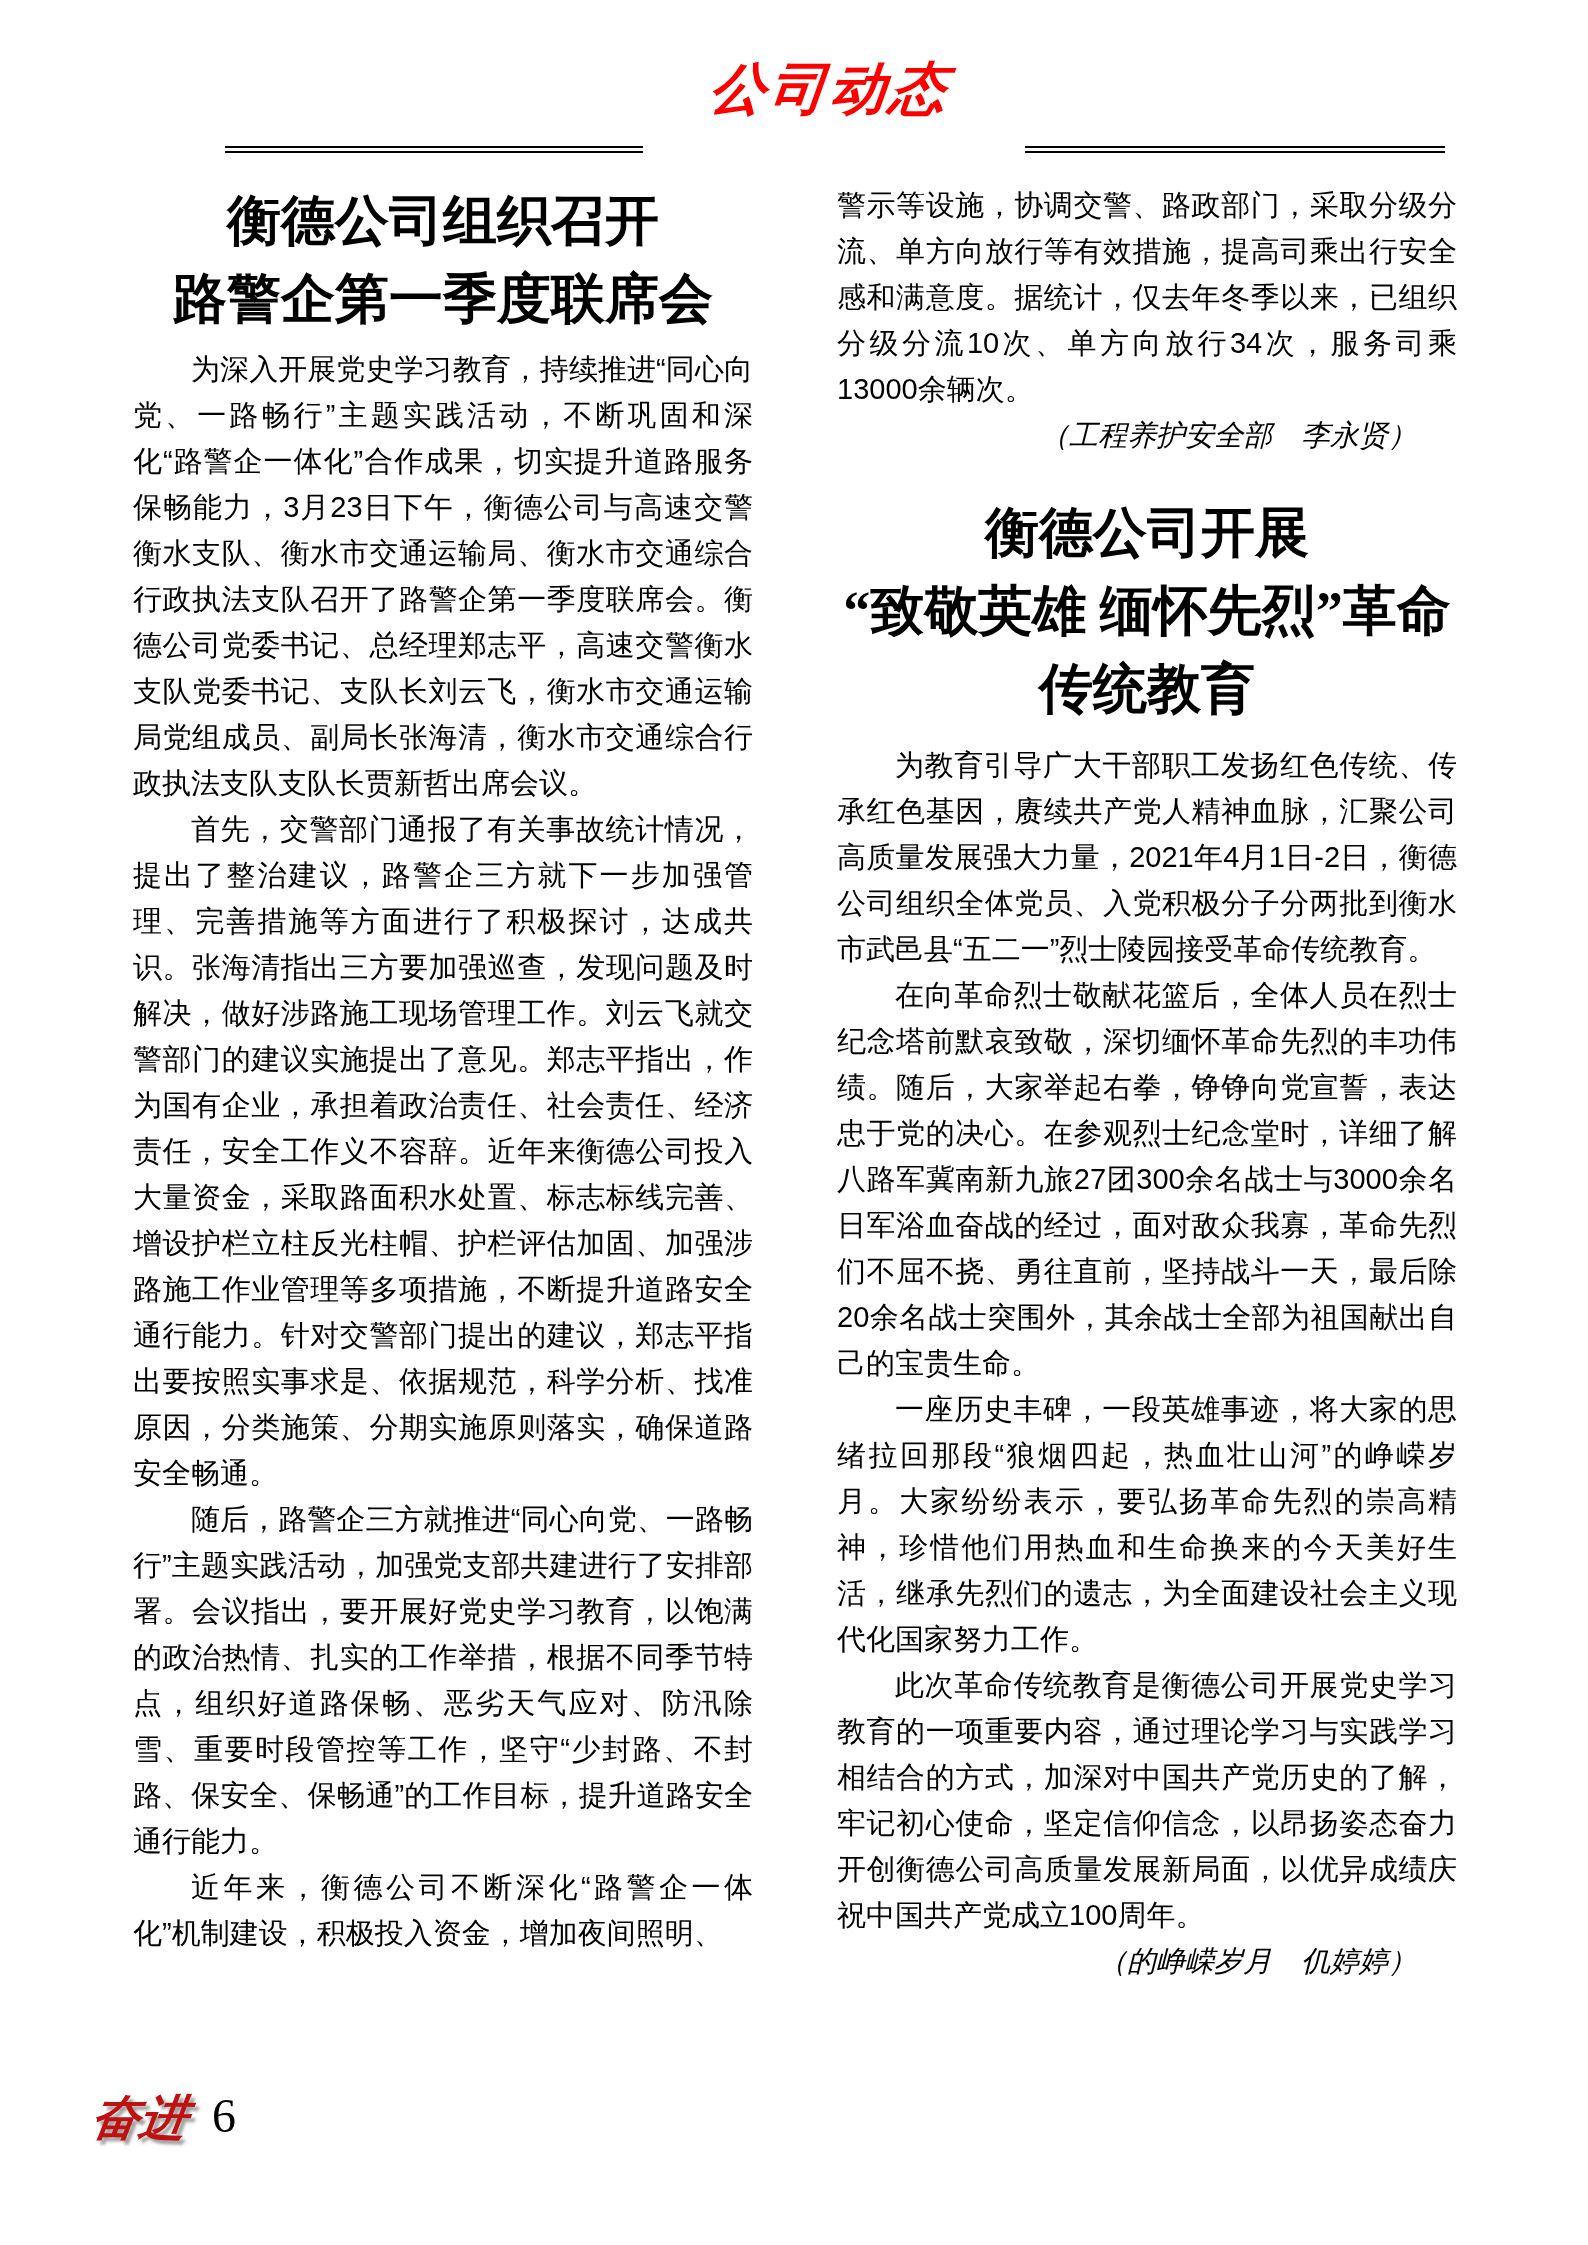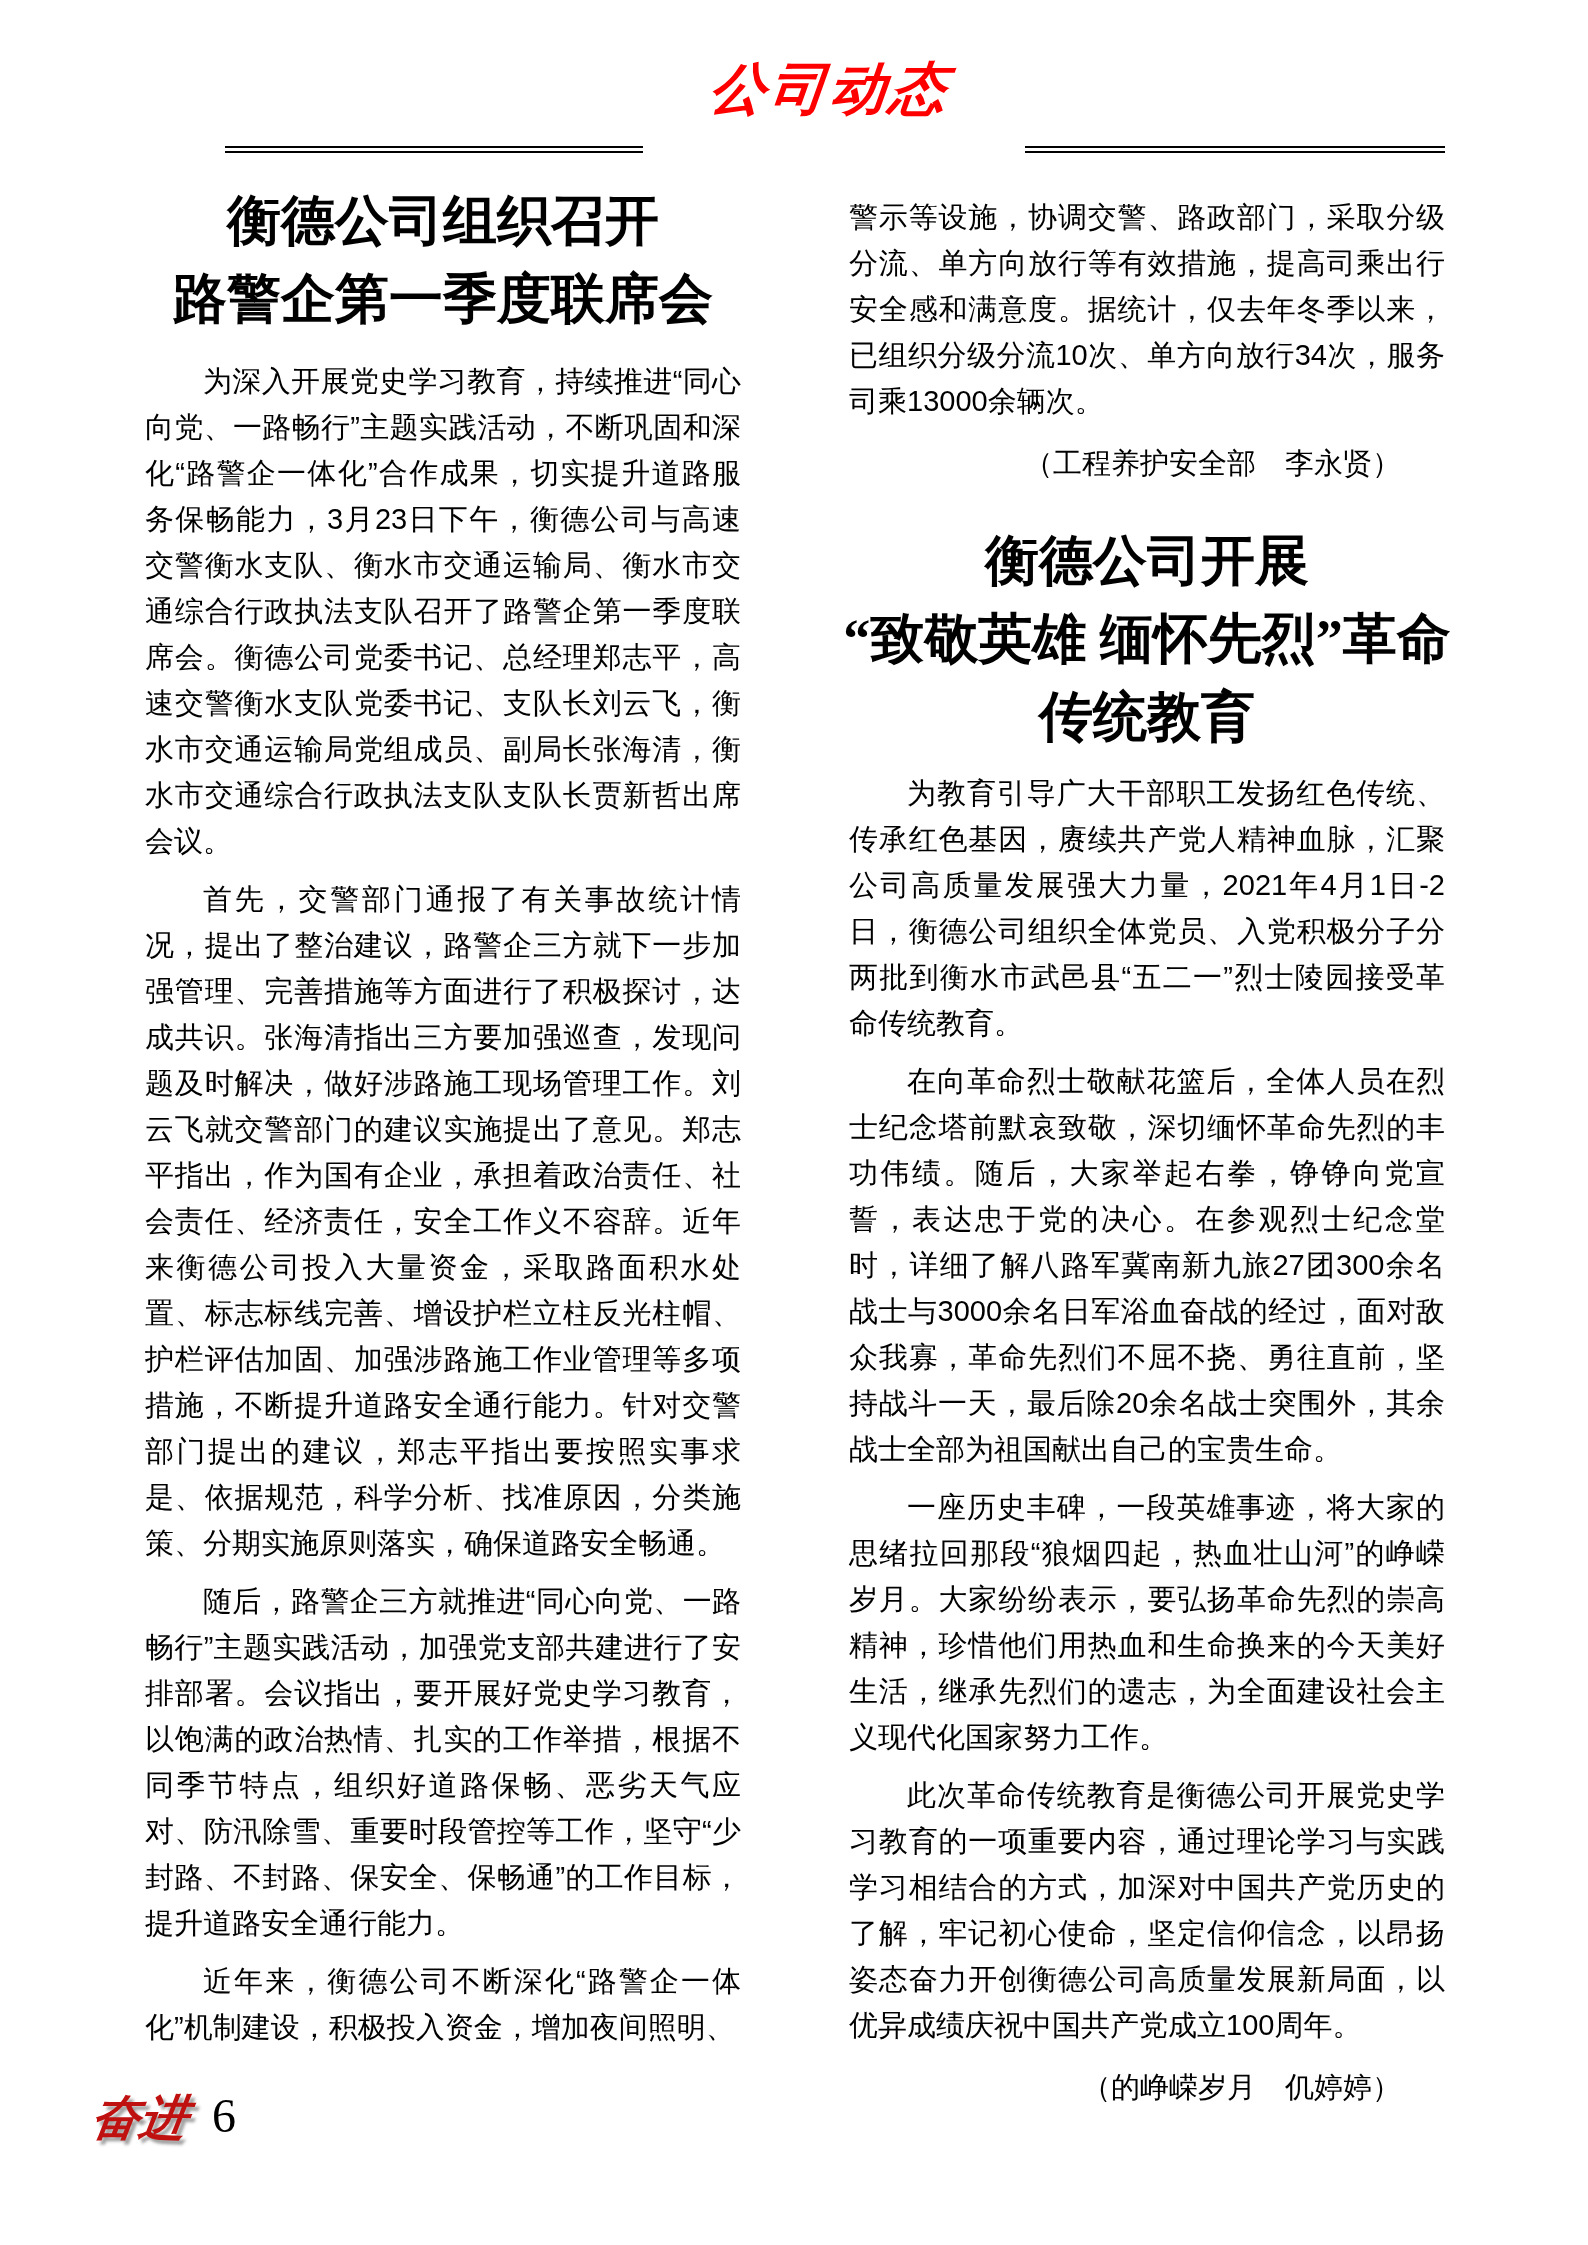--- a/index.html
+++ b/index.html
@@ -51,26 +51,27 @@
   .col.right { left: 837px; }
   .article-title {
     font-family: "Liberation Serif", serif;
     font-size: 54px;
     font-weight: bold;
     line-height: 78px;
     text-align: center;
   }
   .article-title.second { margin-top: 36px; margin-bottom: 14px; }
   .article-title .tline { display: block; }
-  .para { margin: 12px; text-indent: 2em; }
+  .para { margin: 0; text-indent: 2em; }
   .para.no-indent { text-indent: 0; }
   .byline {
-    margin: 16px;
+    margin: 0;
     text-align: right;
     padding-right: 40px;
+    font-style: italic;
   }
   .title-gap { height: 8px; }
   
   .footer-logo {
     position: absolute;
     left: 92px;
     top: 2086px;
     font-family: "Liberation Serif", serif;
     font-size: 48px;
     font-weight: bold;

